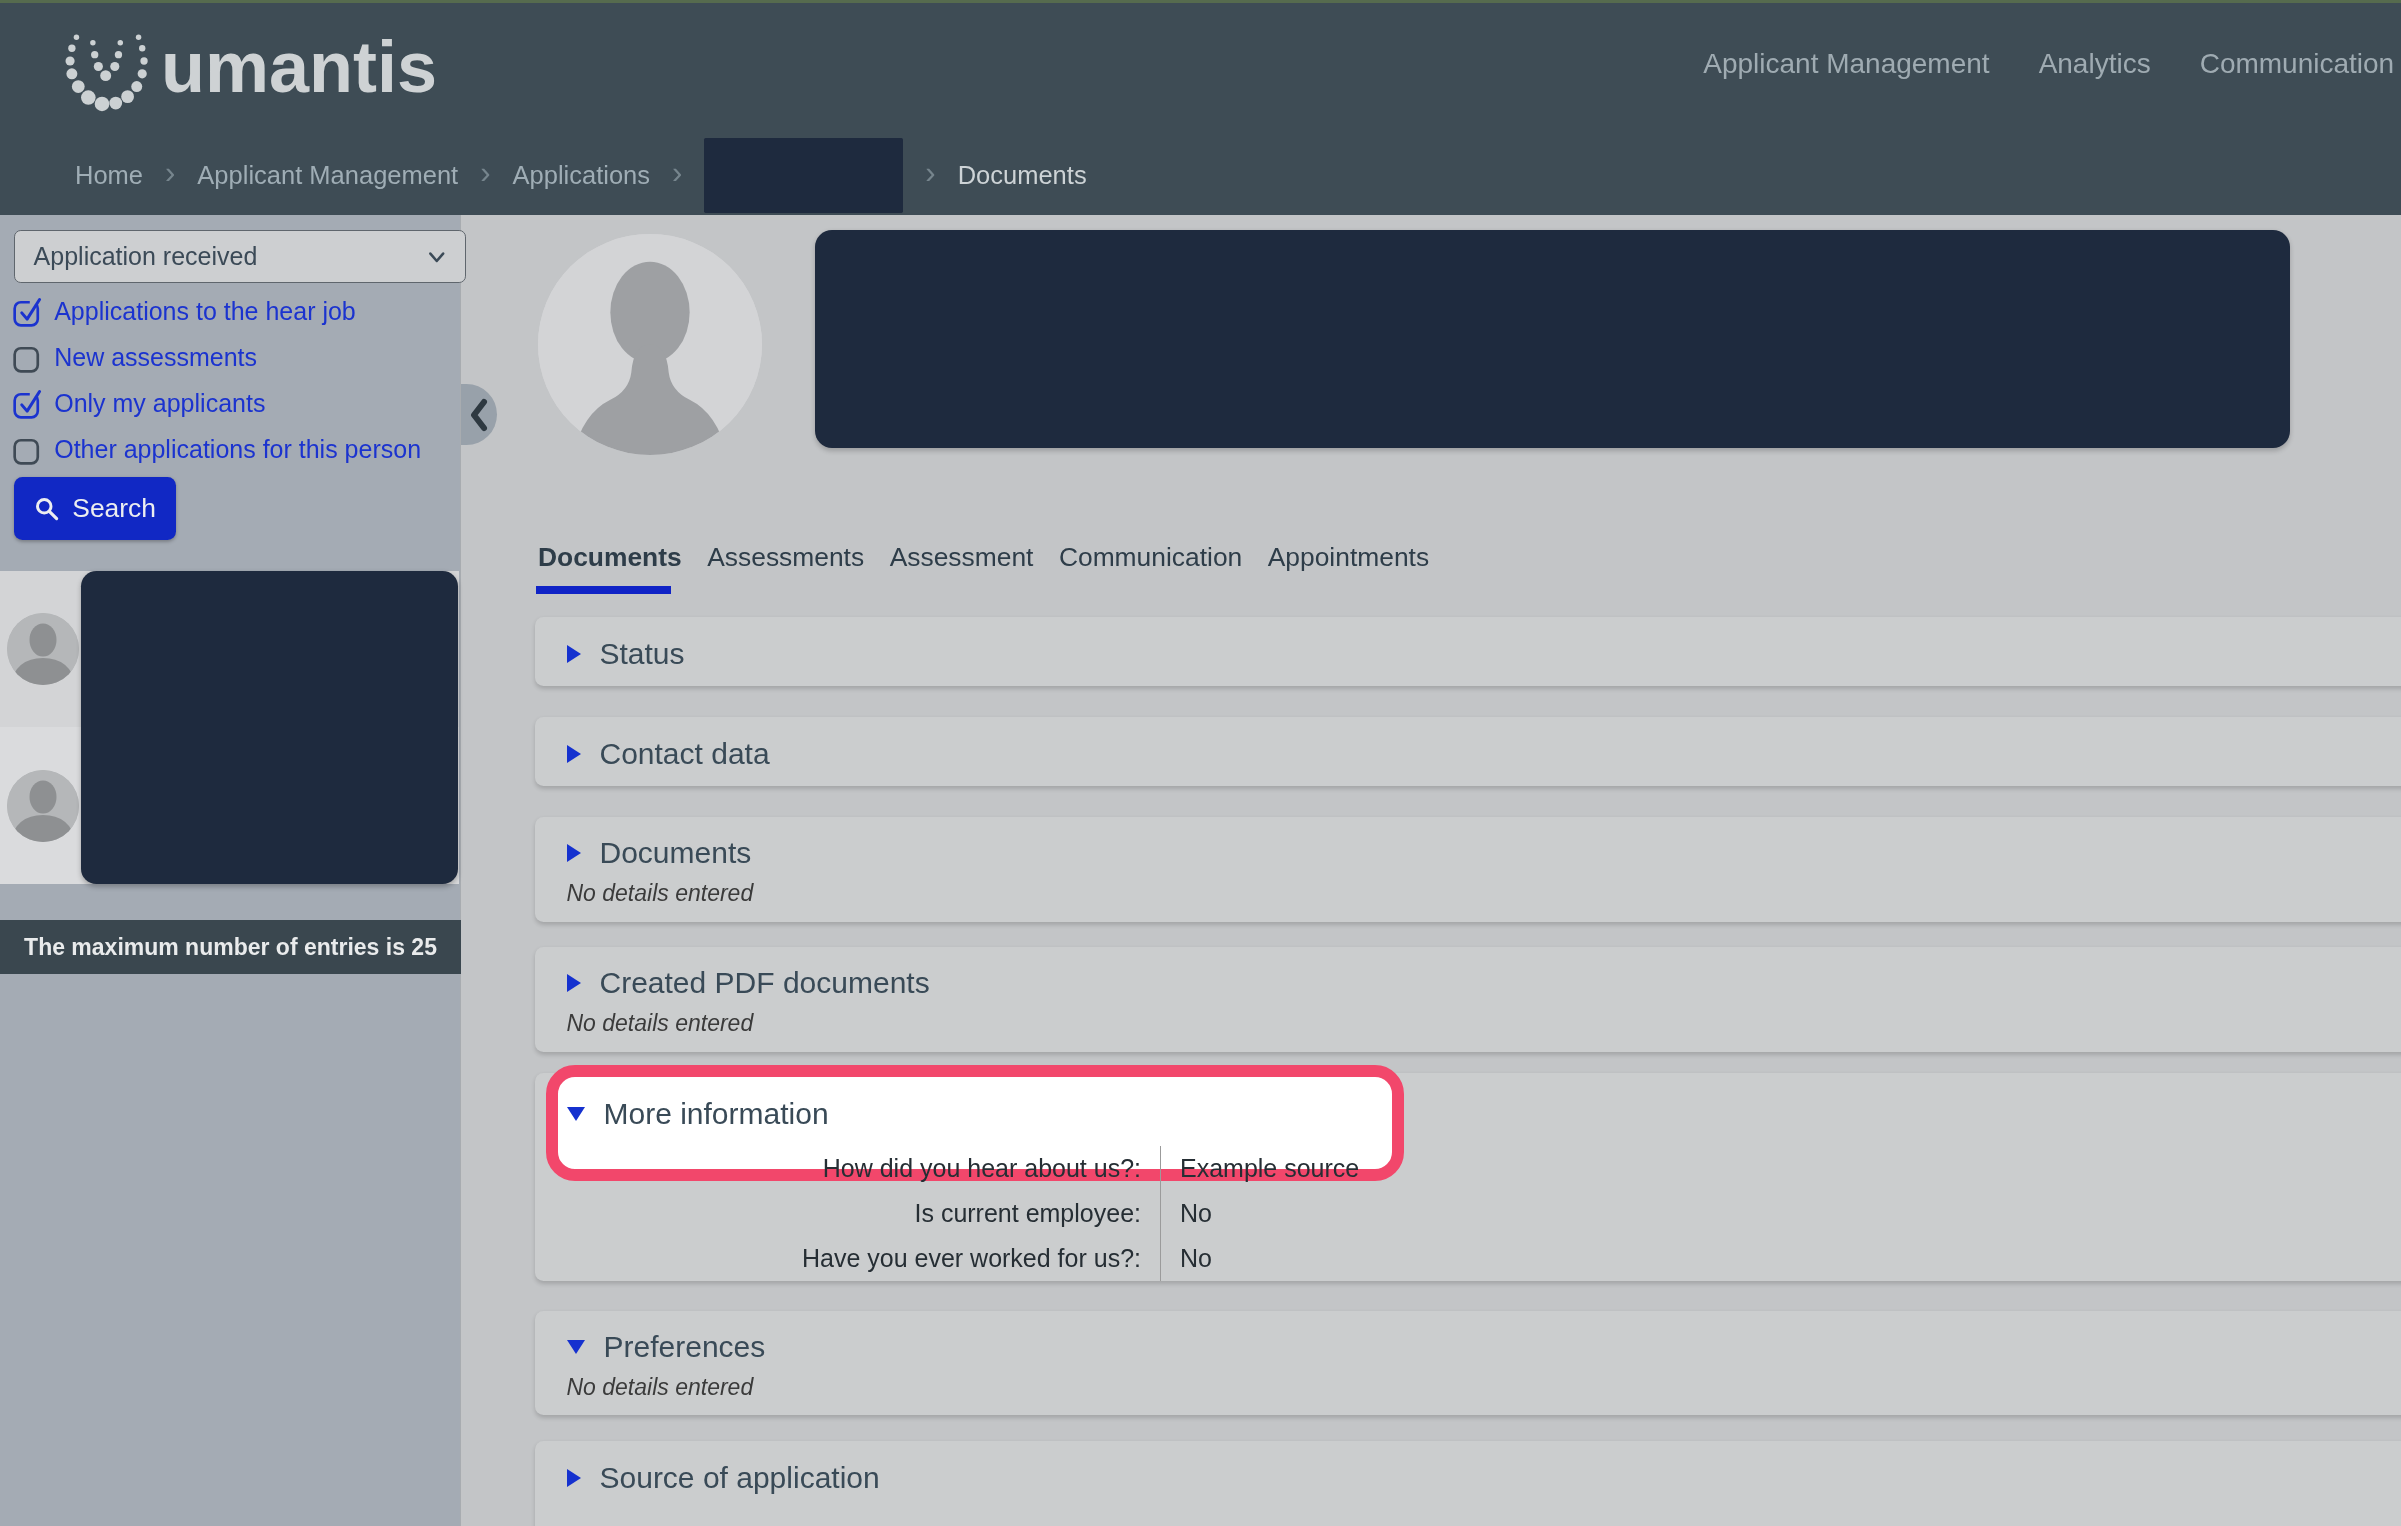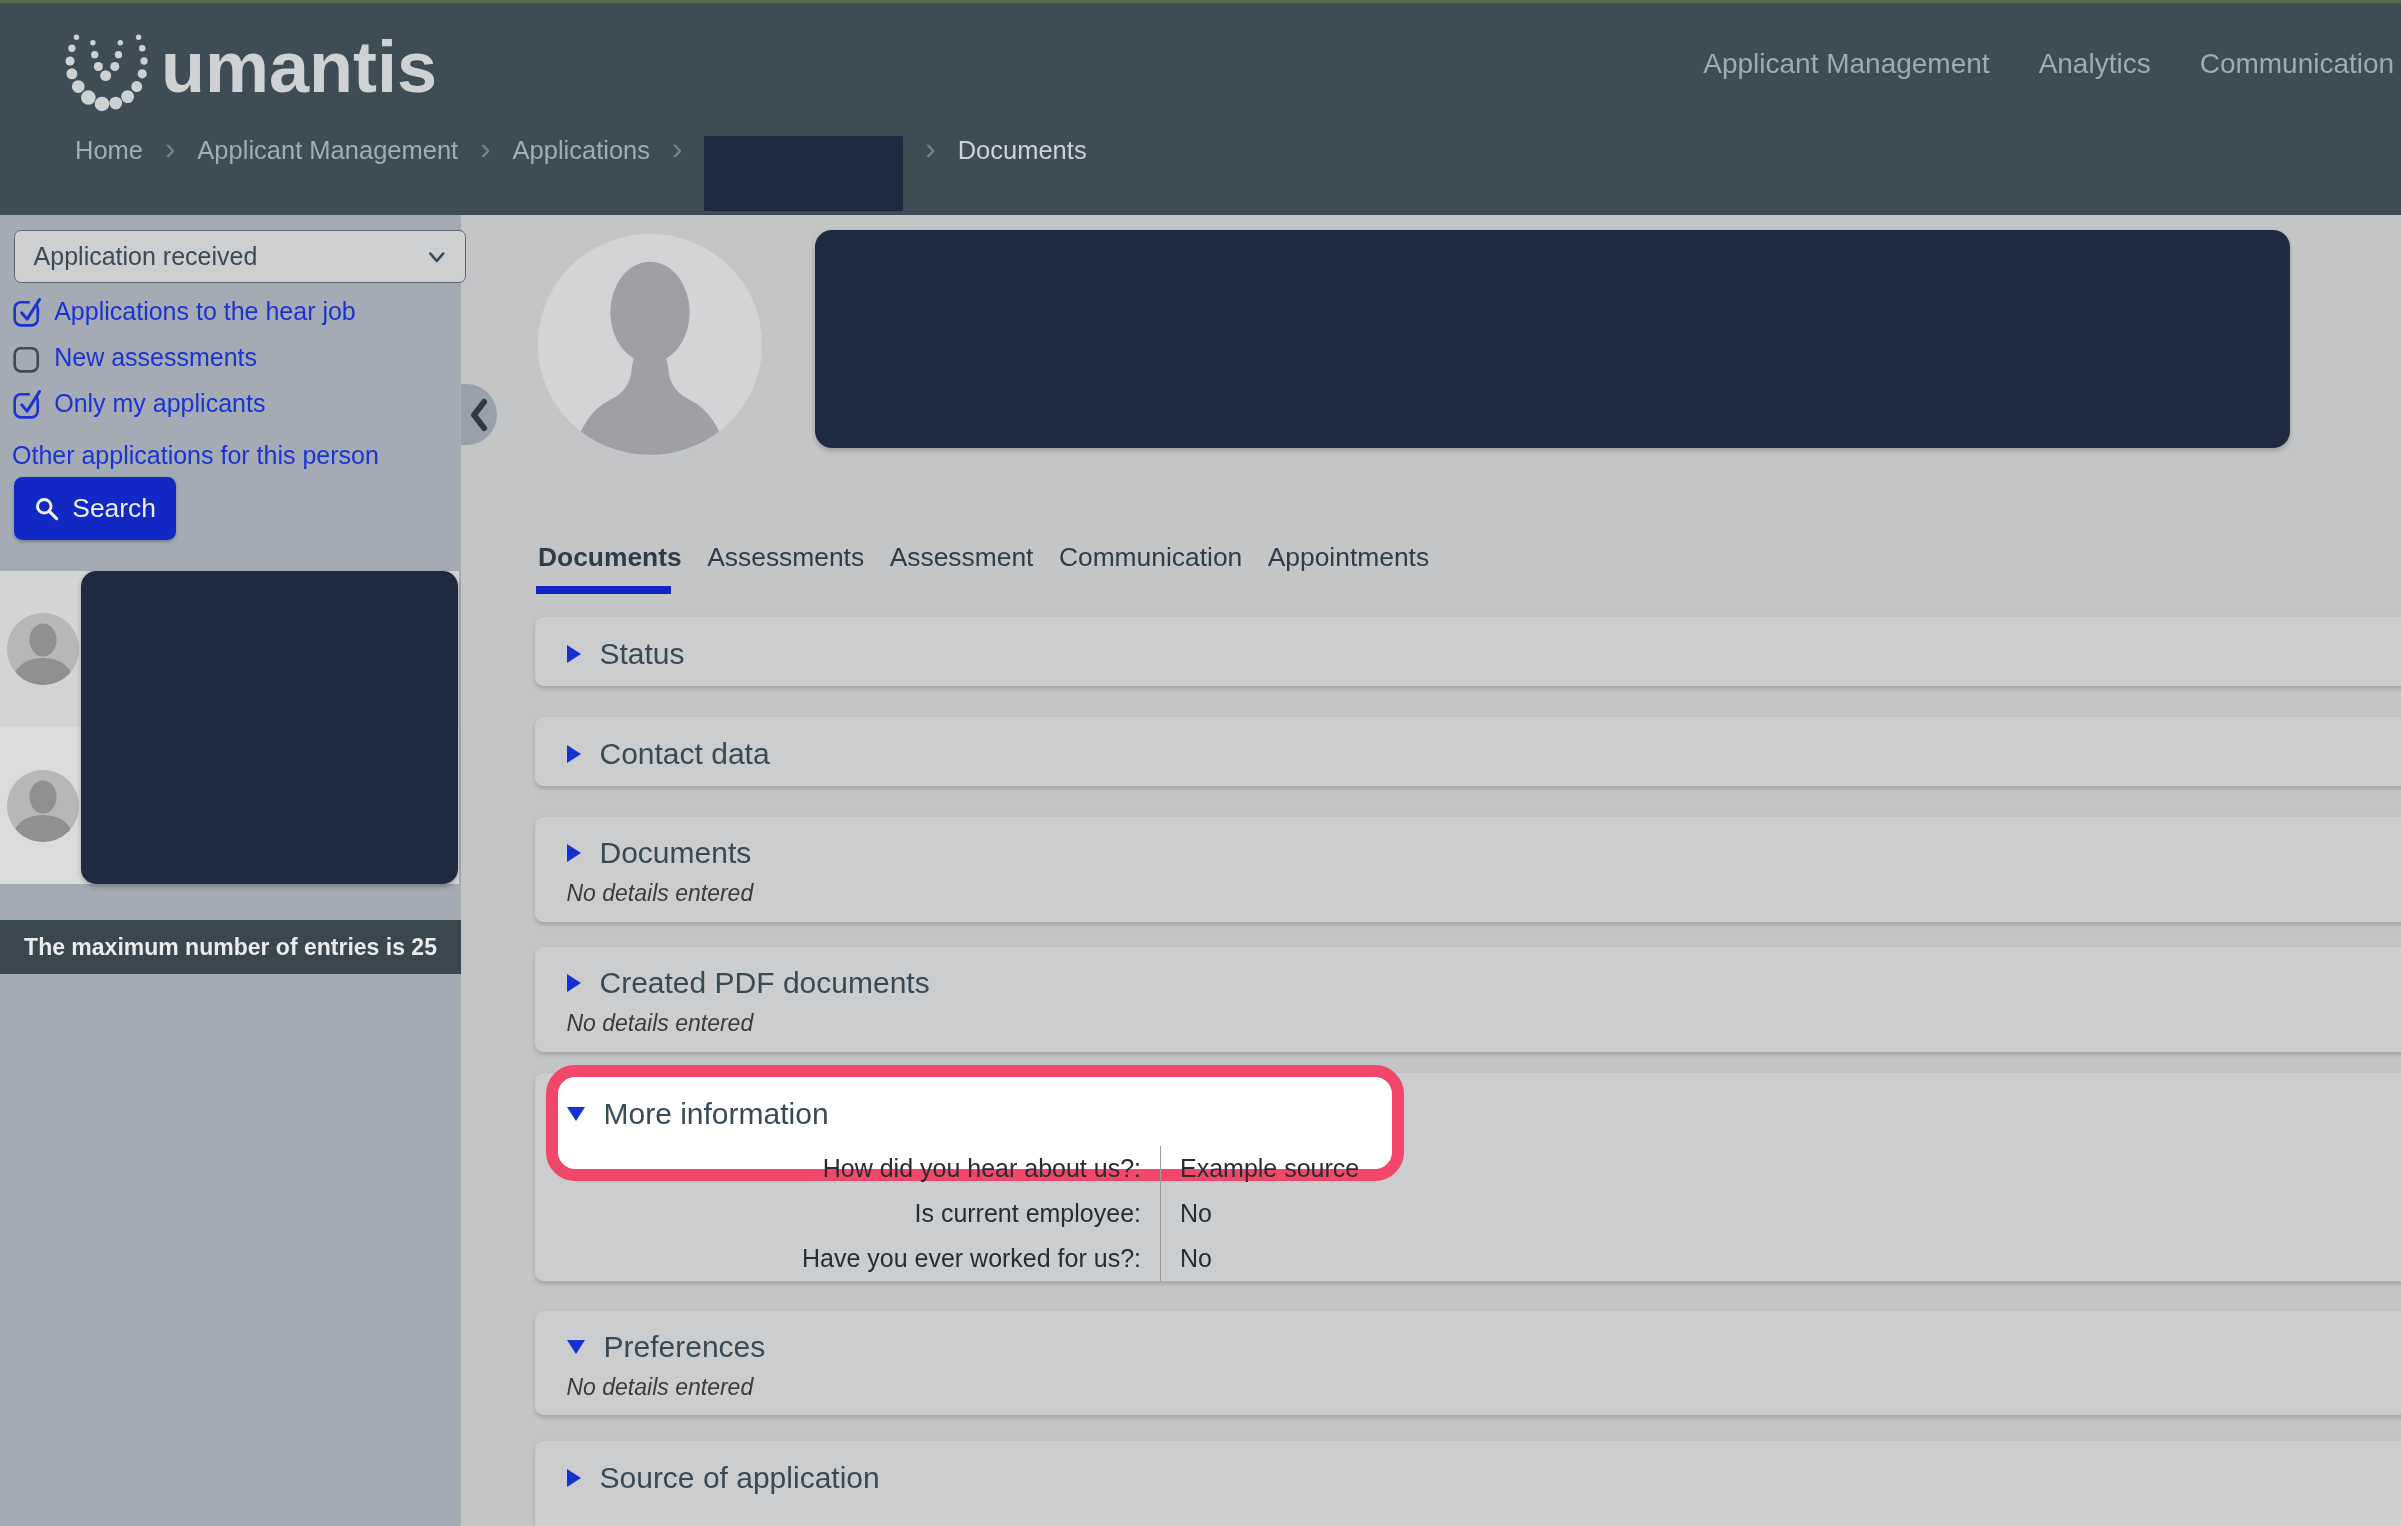--- a/index.html
+++ b/index.html
@@ -10,21 +10,21 @@
     -webkit-font-smoothing:antialiased;
   }
 
   
   .topline{position:absolute;top:0;left:0;width:100%;height:3.4px;background:#566b4e;z-index:9;}
   .header{position:absolute;top:0;left:0;width:100%;height:215px;background:#3e4c55;}
   .logo{position:absolute;left:60px;top:19px;display:flex;align-items:center;gap:6px;}
   .logo-text{font-size:72px;font-weight:bold;color:#ced2d4;letter-spacing:0px;}
   .topnav{position:absolute;right:6.8px;top:0;height:128px;display:flex;align-items:center;gap:49px;}
   .topnav .nav-item{font-size:28px;color:#9fabb2;cursor:pointer;white-space:nowrap;}
-  .breadcrumb{position:absolute;left:75px;top:136px;height:78px;display:flex;align-items:flex-start;gap:22px;font-size:25.5px;}
+  .breadcrumb{position:absolute;left:75px;top:136px;height:78px;display:flex;align-items:center;gap:22px;font-size:25.5px;}
   .crumb{color:#9fadb5;cursor:pointer;white-space:nowrap;}
   .crumb-current{color:#cdd3d6;}
   .crumb-sep{color:#76858d;font-size:31px;line-height:1;transform:translateY(-2.6px);}
   .crumb-redacted{width:199px;height:75px;background:#1e2a3e;border-radius:1.7px;}
 
   
   .sidebar{position:absolute;left:0;top:215px;width:461px;height:1311px;background:#a4abb4;border-right:1.7px solid #a8acb0;box-sizing:border-box;}
   .statusfilter{position:absolute;left:13.6px;top:15.3px;width:452px;height:53px;background:#cdcfd1;border:1.7px solid #5f666d;border-radius:6.8px;box-sizing:border-box;display:flex;align-items:center;justify-content:space-between;padding:0 15.3px 0 19px;cursor:pointer;}
   .statusfilter span{font-size:25px;color:#3b4a57;}
   .filter-row{position:absolute;left:12px;height:37px;display:flex;align-items:center;gap:10.2px;cursor:pointer;}
@@ -146,21 +146,21 @@
 
   <div class="filter-row" style="top:170px;">
     <svg width="32" height="32" viewBox="0 0 36 36">
       <rect x="3" y="7" width="26" height="26" rx="7" fill="none" stroke="#1b33cf" stroke-width="3"></rect>
       <line x1="20" y1="7" x2="29" y2="7" stroke="#a4abb4" stroke-width="6"></line>
       <polyline points="11,19 17,26 31,4" fill="none" stroke="#1b33cf" stroke-width="3.4" stroke-linecap="round" stroke-linejoin="round"></polyline>
     </svg>
     <span class="lbl">Only my applicants</span>
   </div>
 
-  <div class="filter-row" style="top:216px;flex-direction:column;">
+  <div class="filter-row" style="top:216px;">
     <svg width="32" height="32" viewBox="0 0 36 36">
       <rect x="3" y="7" width="26" height="26" rx="7" fill="none" stroke="#3f4a55" stroke-width="3"></rect>
     </svg>
     <span class="lbl">Other applications for this person</span>
   </div>
 
   <div class="search-btn">
     <svg width="27" height="27" viewBox="0 0 24 24">
       <circle cx="10" cy="10" r="6" fill="none" stroke="#eceef0" stroke-width="2.6"></circle>
       <line x1="14.5" y1="14.5" x2="21" y2="21" stroke="#eceef0" stroke-width="2.8" stroke-linecap="round"></line>

